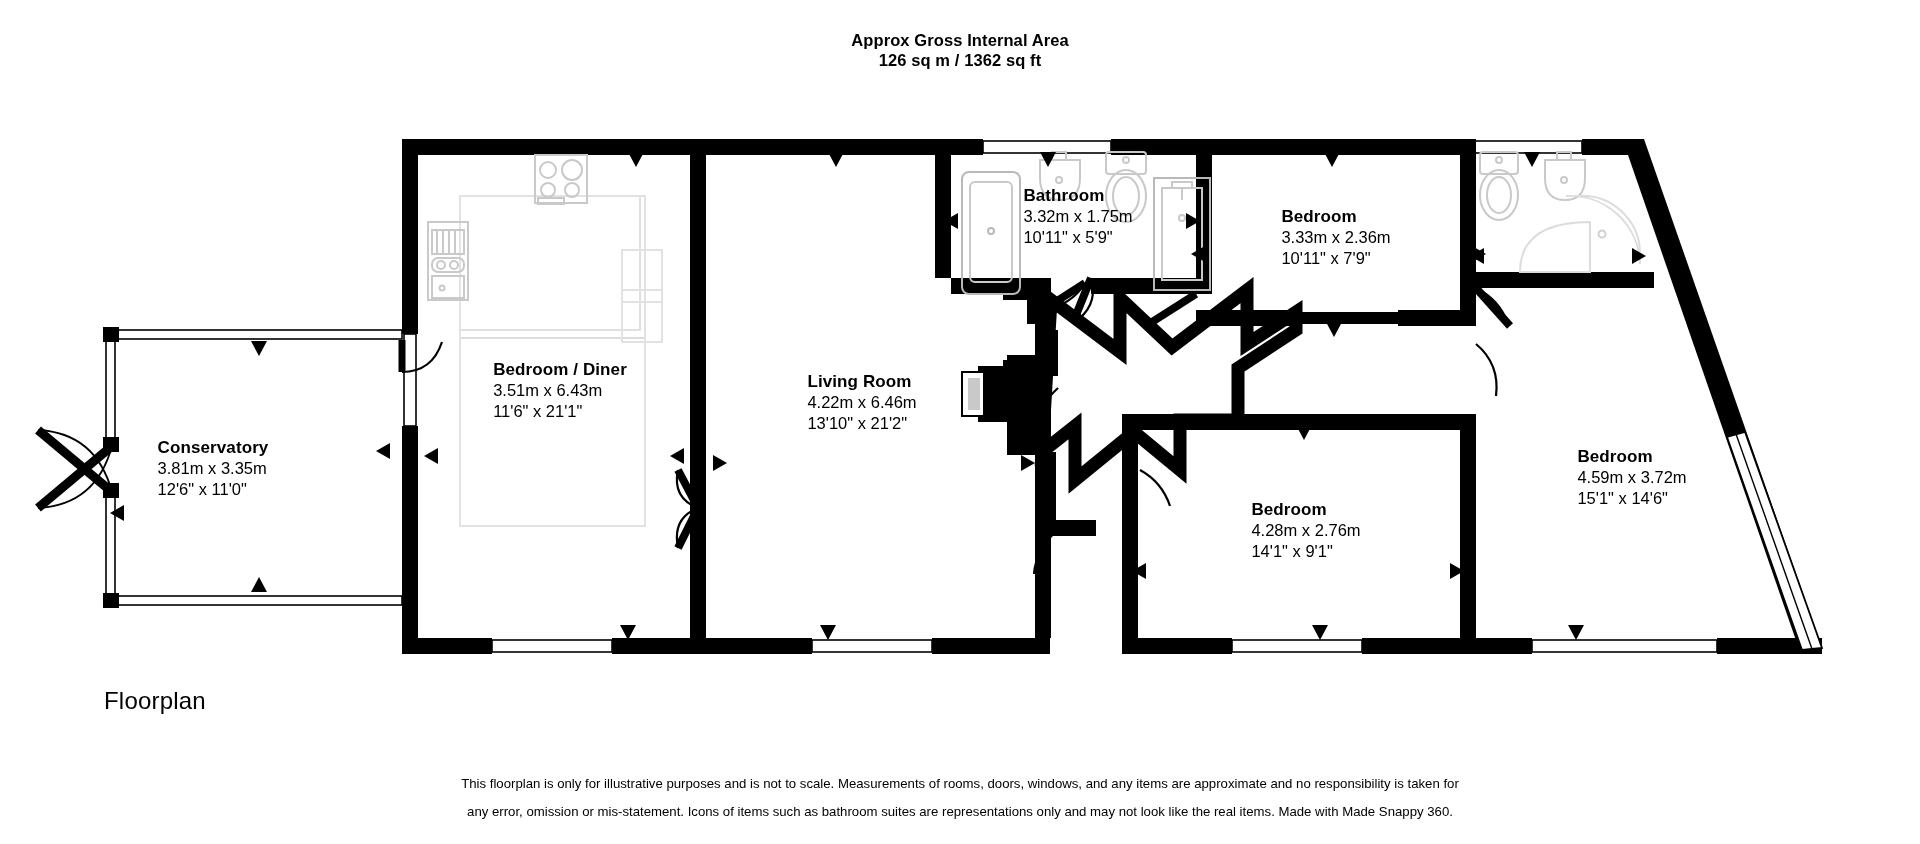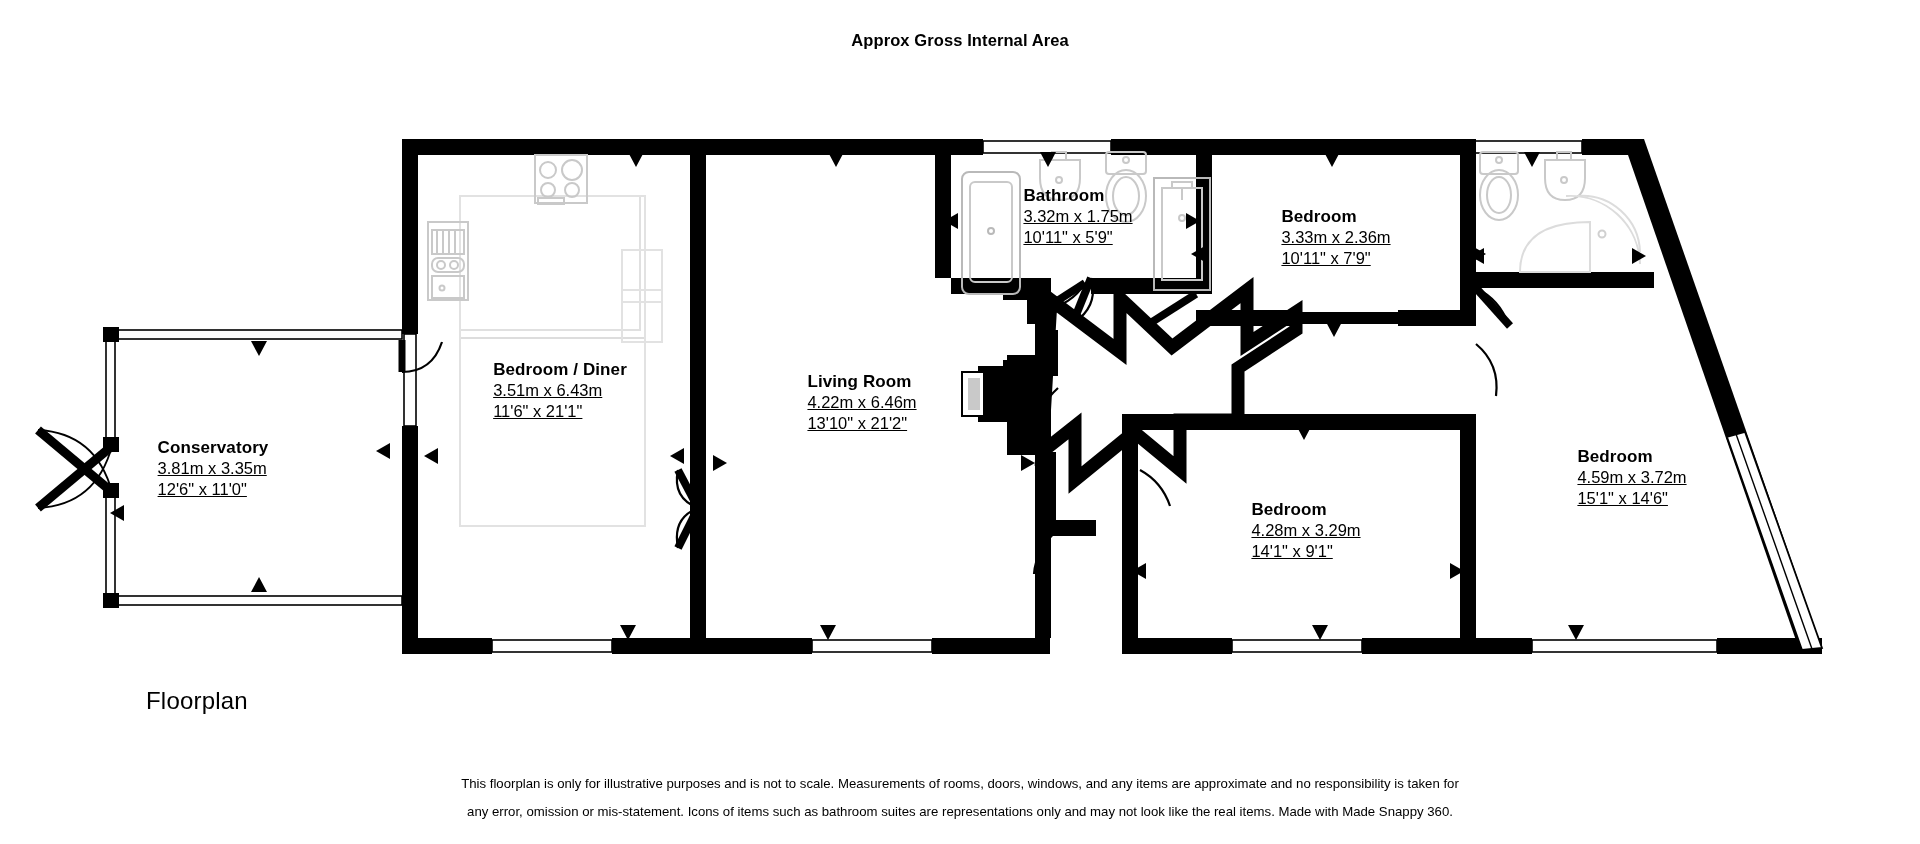--- a/index.html
+++ b/index.html
@@ -41,21 +41,20 @@
   }
 
   
   .floorplan-caption {
     position: absolute;
     left: 104px;
     top: 687px;
     font-size: 24px;
     font-weight: normal;
     letter-spacing: 0.2px;
-    margin-left: 42px;
   }
 
   
   .disclaimer {
     position: absolute;
     left: 460px;
     top: 770px;
     width: 1000px;
     text-align: center;
     font-size: 13.2px;
@@ -81,30 +80,30 @@
   .room-label .rname {
     font-size: 17px;
     font-weight: bold;
     line-height: 21px;
     letter-spacing: 0.1px;
   }
   .room-label .rdim {
     font-size: 16.5px;
     font-weight: normal;
     line-height: 20.5px;
-    text-decoration: underline;
   }
 </style>
 </head>
 <body>
 
 <div id="stage">
 
   <div class="header">
     <div class="line">Approx Gross Internal Area</div>
+    <div class="line">126 sq m / 1362 sq ft</div>
   </div>
 
   <svg id="plan" viewBox="0 0 1920 844" xmlns="http://www.w3.org/2000/svg">
 
     <g>
 
       <rect x="106" y="330" width="296" height="9" fill="#ffffff" stroke="#000" stroke-width="1.6"></rect>
 
       <rect x="106" y="596" width="296" height="9" fill="#ffffff" stroke="#000" stroke-width="1.6"></rect>
 
@@ -416,21 +415,21 @@
 
 
   <div class="room-label" style="left:1632px; top:446px; transform:translateX(-50%);">
     <div class="rname">Bedroom</div>
     <div class="rdim">4.59m x 3.72m</div>
     <div class="rdim">15'1" x 14'6"</div>
   </div>
 
   <div class="room-label" style="left:1306px; top:499px; transform:translateX(-50%);">
     <div class="rname">Bedroom</div>
-    <div class="rdim">4.28m x 3.29m</div>
+    <div class="rdim">4.28m x 2.76m</div>
     <div class="rdim">14'1" x 9'1"</div>
   </div>
 
   <div class="floorplan-caption">Floorplan</div>
 
   <div class="disclaimer">This floorplan is only for illustrative purposes and is not to scale. Measurements of rooms, doors, windows, and any items are approximate and no responsibility is taken for any error, omission or mis-statement. Icons of items such as bathroom suites are representations only and may not look like the real items. Made with Made Snappy 360.</div>
 
 </div>
 
 </body></html>

